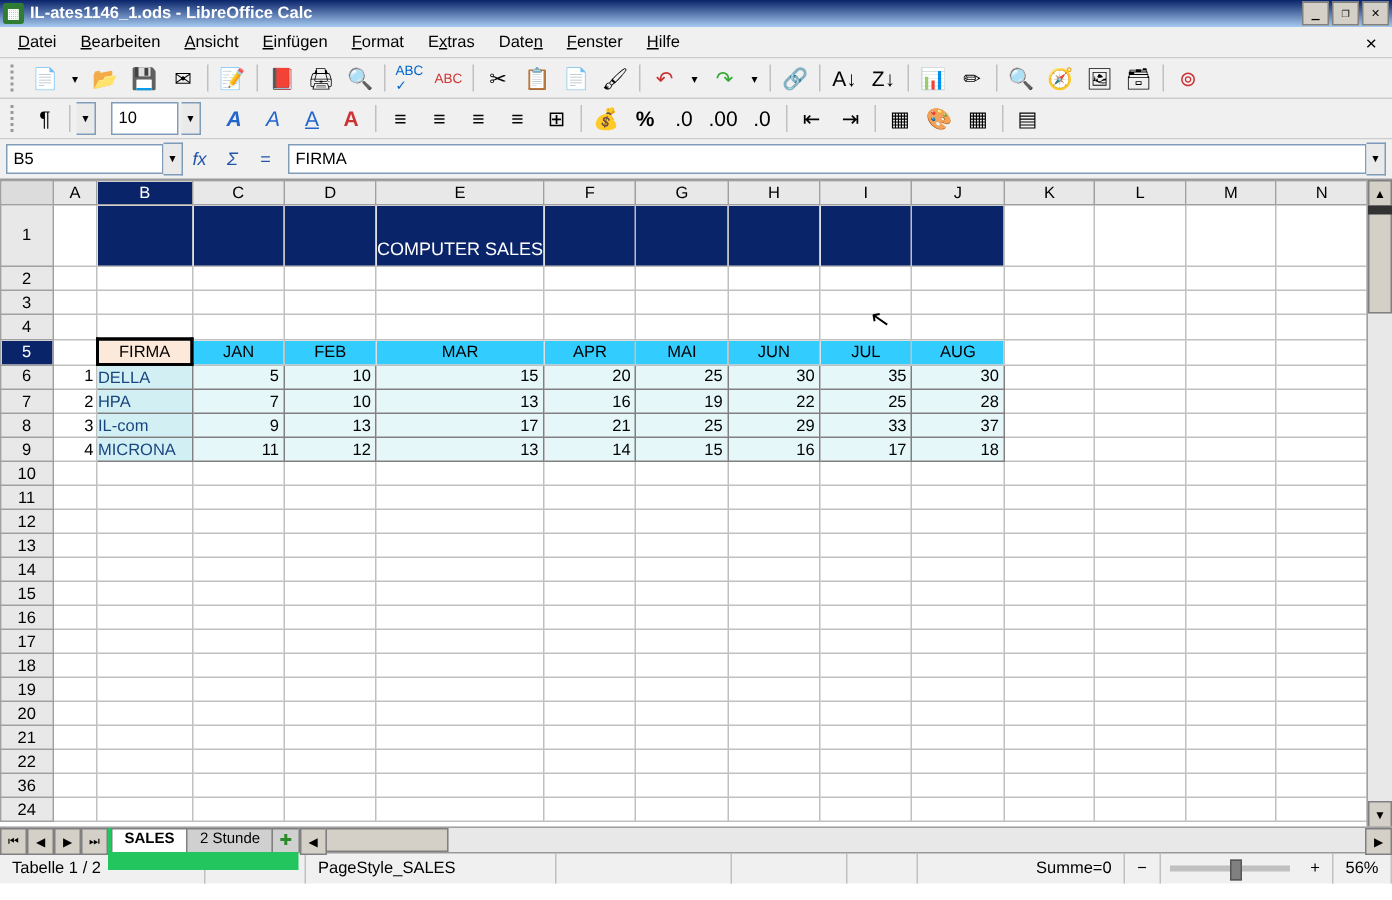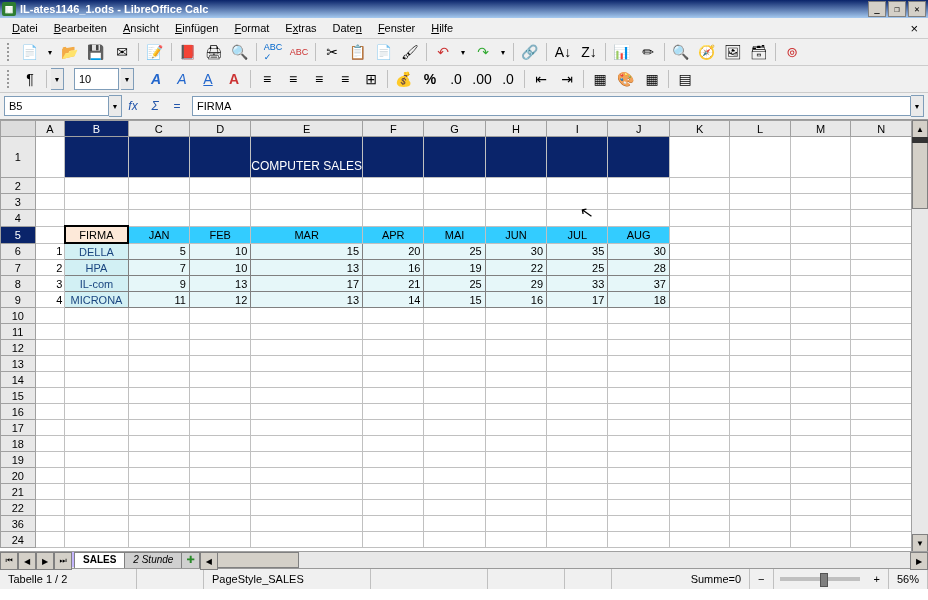--- a/index.html
+++ b/index.html
@@ -30,32 +30,32 @@
 .corner{width:35px;background:#dcdcdc!important}
 .rowhdr{width:35px;text-align:center!important}
 .colhdr{text-align:center}
 th.active-hdr{background:#0a246a!important;color:#fff!important}
 .cell{text-align:right;padding:0 2px!important}
 .title-row td{height:36px!important}
 .title-cell{background:#0a246a!important;color:#fff!important;text-align:left;font-size:12px!important;vertical-align:bottom;padding-bottom:4px!important}
 .dark-ext{background:#0a246a!important}
 .hdr-firma{background:#fde9d9!important;text-align:center!important;border:2px solid #000!important}
 .hdr-month{background:#33ccff!important;text-align:center!important}
-.company{background:#d2f0f4!important;text-align:center;color:#1a4680!important;border:1px solid #808080!important}
+.company{background:#d2f0f4!important;text-align:left;color:#1a4680!important;border:1px solid #808080!important}
 .datacell{background:#e6f7f9!important;text-align:right!important;padding-right:3px!important;border:1px solid #808080!important}
 .vscroll{position:absolute;top:0;right:0;width:16px;bottom:16px;background:#e8e8e8;border-left:1px solid #a0a0a0}
 .vscroll .arrow{height:16px;background:#d4d0c8;border:1px solid #808080;display:flex;align-items:center;justify-content:center;font-size:8px}
 .vscroll .thumb{position:absolute;left:0;right:0;top:17px;height:70px;background:#d4d0c8;border:1px solid #808080}
 .vscroll .arrow-down{position:absolute;bottom:0;left:0;right:0}
 .vsplit{position:absolute;top:17px;right:0;width:16px;height:6px;background:#333}
 .hscroll-row{position:absolute;left:0;right:0;bottom:0;height:16px;background:#e8e8e8;display:flex;border-top:1px solid #a0a0a0}
 .tabnav{display:flex}
 .tabnav .nb{width:16px;height:16px;background:#d4d0c8;border:1px solid #808080;display:inline-flex;align-items:center;justify-content:center;font-size:8px}
-.tabs{display:flex;align-items:center;background:#c4b5fd;height:15px;padding-left:2px}
-.tab{padding:1px 8px;background:#d0d0d0;border:1px solid #808080;border-bottom:none;font-size:10px;margin-right:-1px;height:13px;font-style:italic}
+.tabs{display:flex;align-items:flex-start;background:#22c55e;height:28px;padding-left:2px}
+.tab{padding:1px 8px;background:#d0d0d0;border:1px solid #808080;border-bottom:none;font-size:10px;margin-right:-1px;height:13px;}
 .tab.active{background:#fff;font-weight:bold;font-style:normal}
 .tab.add{padding:1px 4px;color:#2a8a2a;font-style:normal}
 .hscroll{flex:1;background:#e8e8e8;position:relative;border-left:1px solid #808080}
 .hscroll .arrow{width:16px;height:16px;background:#d4d0c8;border:1px solid #808080;display:inline-flex;align-items:center;justify-content:center;font-size:8px;position:absolute}
 .hscroll .arrow-l{left:0}.hscroll .arrow-r{right:0}
 .hscroll .thumb{position:absolute;left:17px;width:80px;top:0;bottom:0;background:#d4d0c8;border:1px solid #808080}
 .statusbar{height:20px;background:#f0f0f0;border-top:1px solid #999;display:flex;align-items:flex-start;font-size:11px}
 .statusbar>div{padding:0 8px;border-right:1px solid #c0c0c0;height:100%;display:flex;align-items:center}
 .zoom-slider{width:80px;height:4px;background:#c0c0c0;margin:0 6px;position:relative}
 .zoom-slider::after{content:"";position:absolute;left:50%;top:-4px;width:6px;height:12px;background:#808080;border:1px solid #555}

